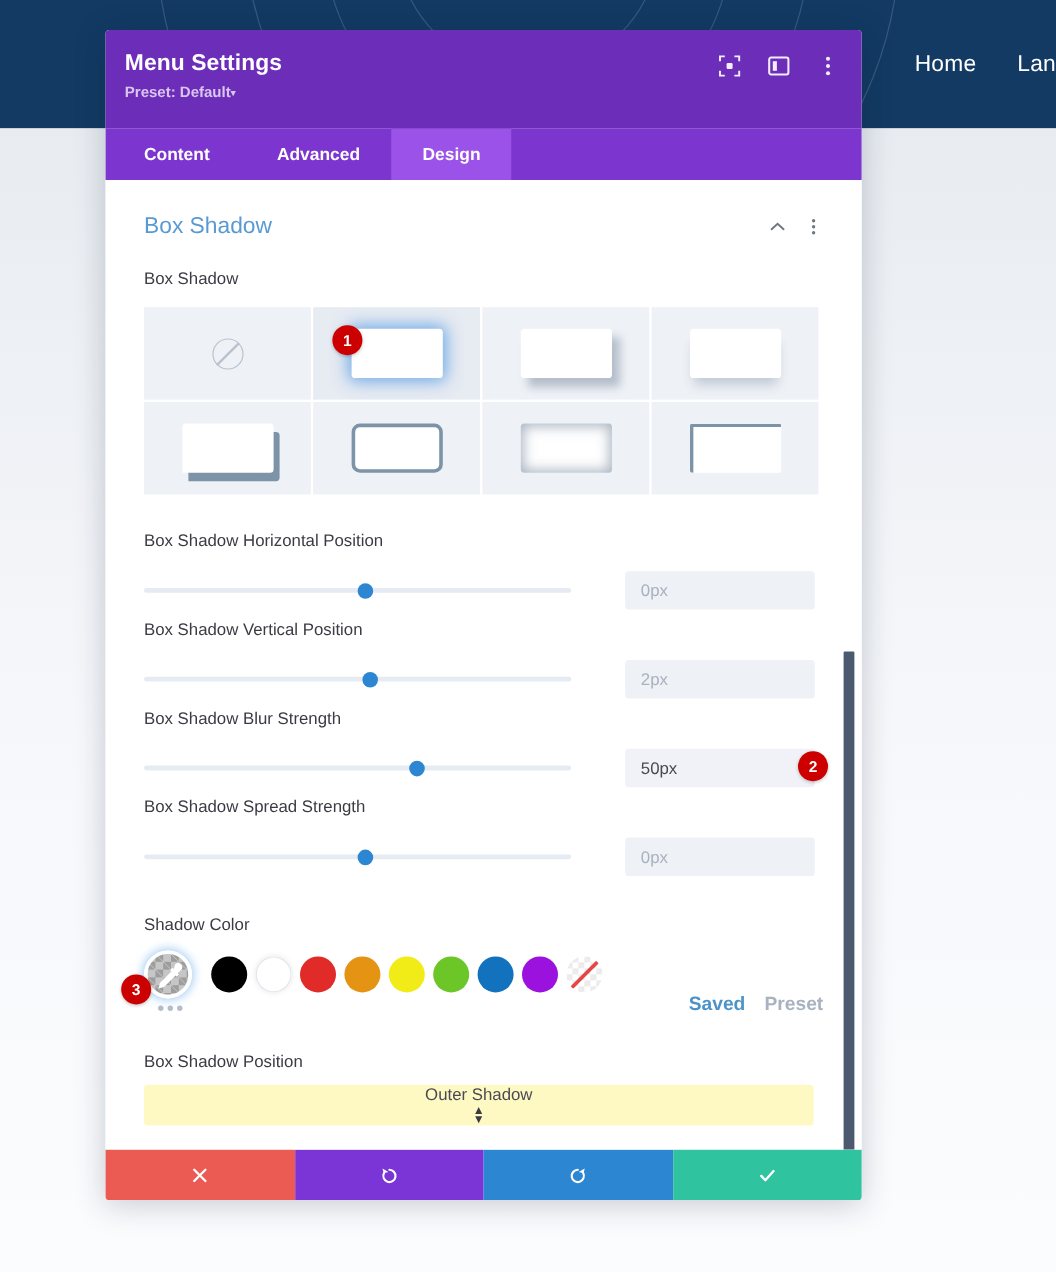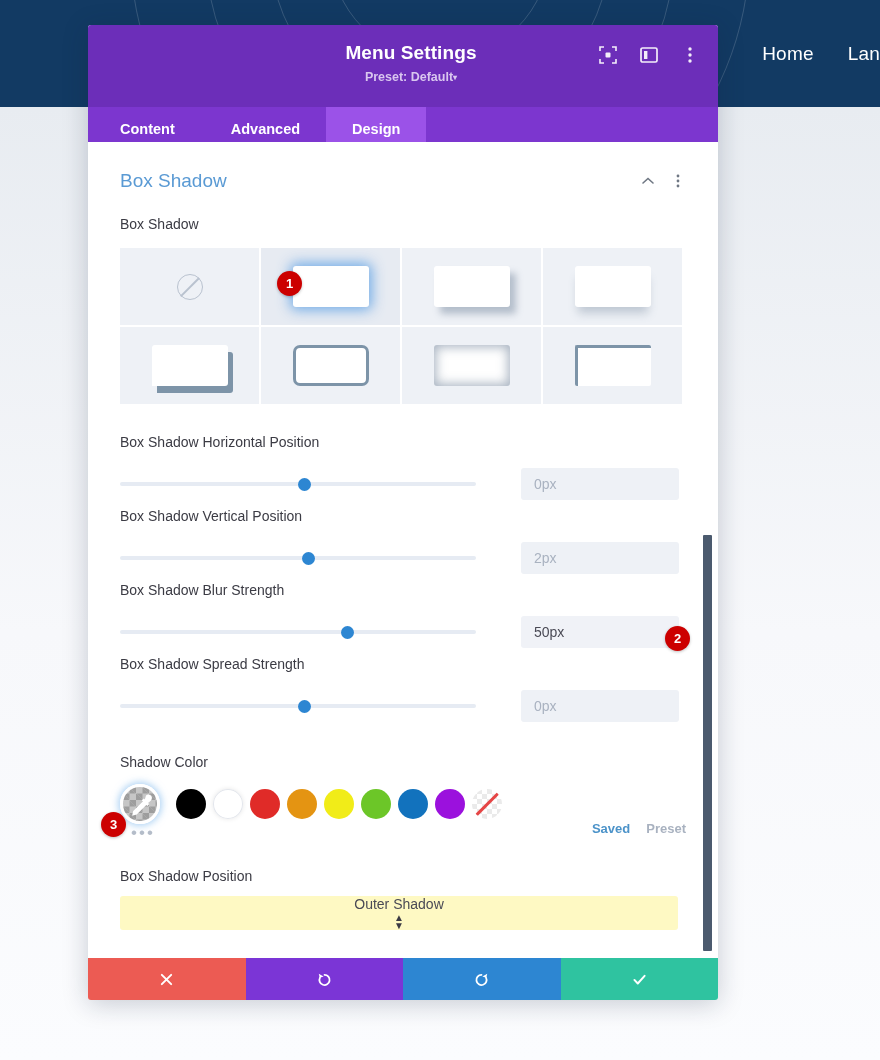--- a/index.html
+++ b/index.html
@@ -46,41 +46,40 @@
     position: absolute; left: 88px; top: 25px;
     width: 630px; height: 975px;
     background: #ffffff;
     border-radius: 3px;
     box-shadow: 0 4px 26px rgba(20,30,60,.22);
     display: flex; flex-direction: column;
     overflow: visible;
   }
   .modal-header {
     background: #6c2eb9; height: 82px;
-    padding: 17px 20px 0 36px;
+    padding: 17px 20px 0 16px;
     position: relative; border-radius: 3px 3px 0 0;
     flex: 0 0 auto;
-    text-align: center;
   }
   .modal-title {
     color: #ffffff; font-size: 19px; font-weight: bold; letter-spacing: .1px;
   }
   .modal-preset {
     margin-top: 6px; color: #d9c6ef; font-size: 12.5px; font-weight: bold;
   }
   .caret-tiny { font-size: 8px; position: relative; top: -1px; }
   .header-icons {
     position: absolute; right: 18px; top: 20px;
     display: flex; align-items: center; gap: 21px;
   }
   .hicon { width: 20px; height: 20px; display: block; opacity: .92; }
 
   
   .tabs {
-    display: flex; background: #7c36cf; height: 35px; flex: 0 0 auto;
+    display: flex; background: #7c36cf; height: 43px; flex: 0 0 auto;
   }
   .tab {
     display: flex; align-items: center; justify-content: center;
     height: 43px; padding: 0 26px;
     color: #ffffff; font-size: 14.5px; font-weight: bold;
     cursor: pointer;
   }
   .tab.first { padding-left: 32px; padding-right: 30px; }
   .tab.active { background: #9b52e8; }
 
@@ -175,21 +174,21 @@
   .sw.transparent:after {
     content:''; position: absolute; left: -4px; top: 13px; width: 40px; height: 3px;
     background: #e64545; transform: rotate(-45deg);
   }
   .dots-more {
     color: #b5bdc9; font-size: 17px; letter-spacing: 2px;
     margin: 4px 0 0 11px; line-height: 10px;
   }
   .saved-recent {
     position: absolute; right: 32px; display: flex; gap: 16px;
-    font-size: 13px; margin-top: -17px;
+    font-size: 16px; margin-top: -17px;
   }
   .saved { color: #4c93c9; font-weight: bold; cursor: pointer; }
   .recent { color: #a9b2c0; font-weight: bold; cursor: pointer; }
 
   
   .sel-label { font-size: 14px; color: #3b3b44; margin: 30px 0 12px 0; }
   .select {
     width: 558px; height: 34px; background: #fef9c3; border-radius: 3px;
     display: flex; align-items: center; justify-content: space-between;
     padding: 0 13px; font-size: 14px; color: #4a4a55; cursor: pointer; flex-direction: column;

